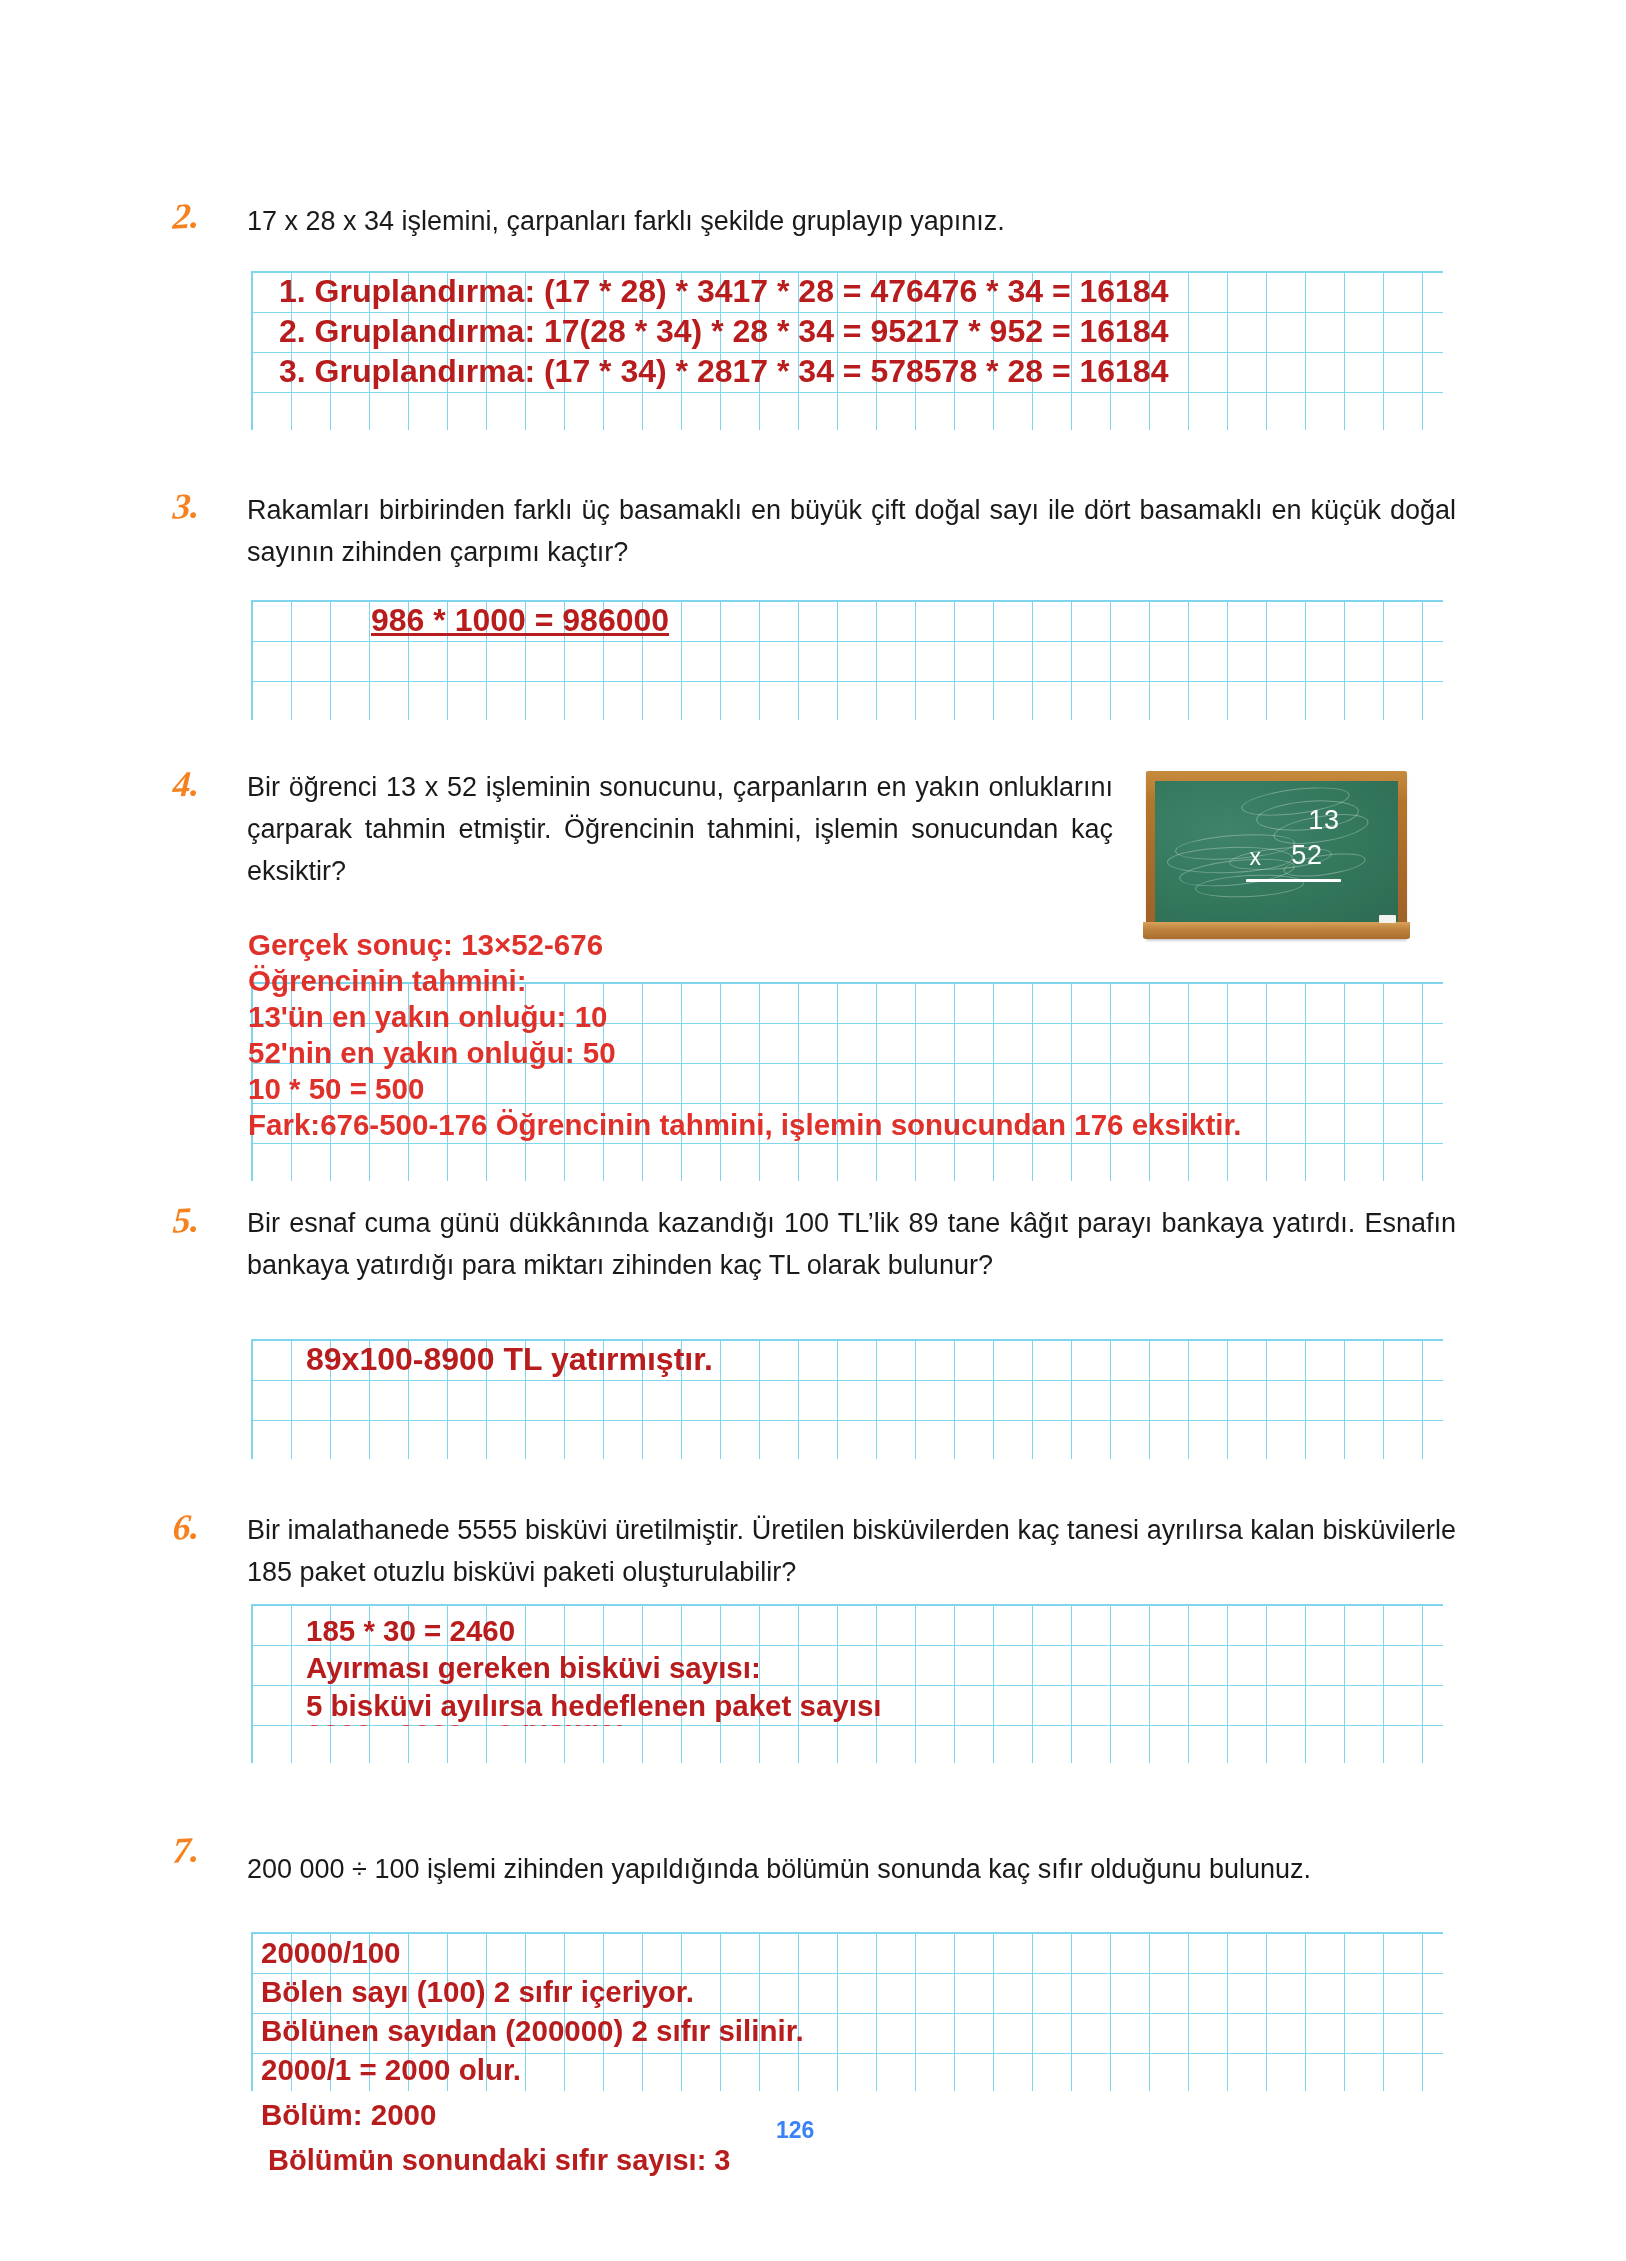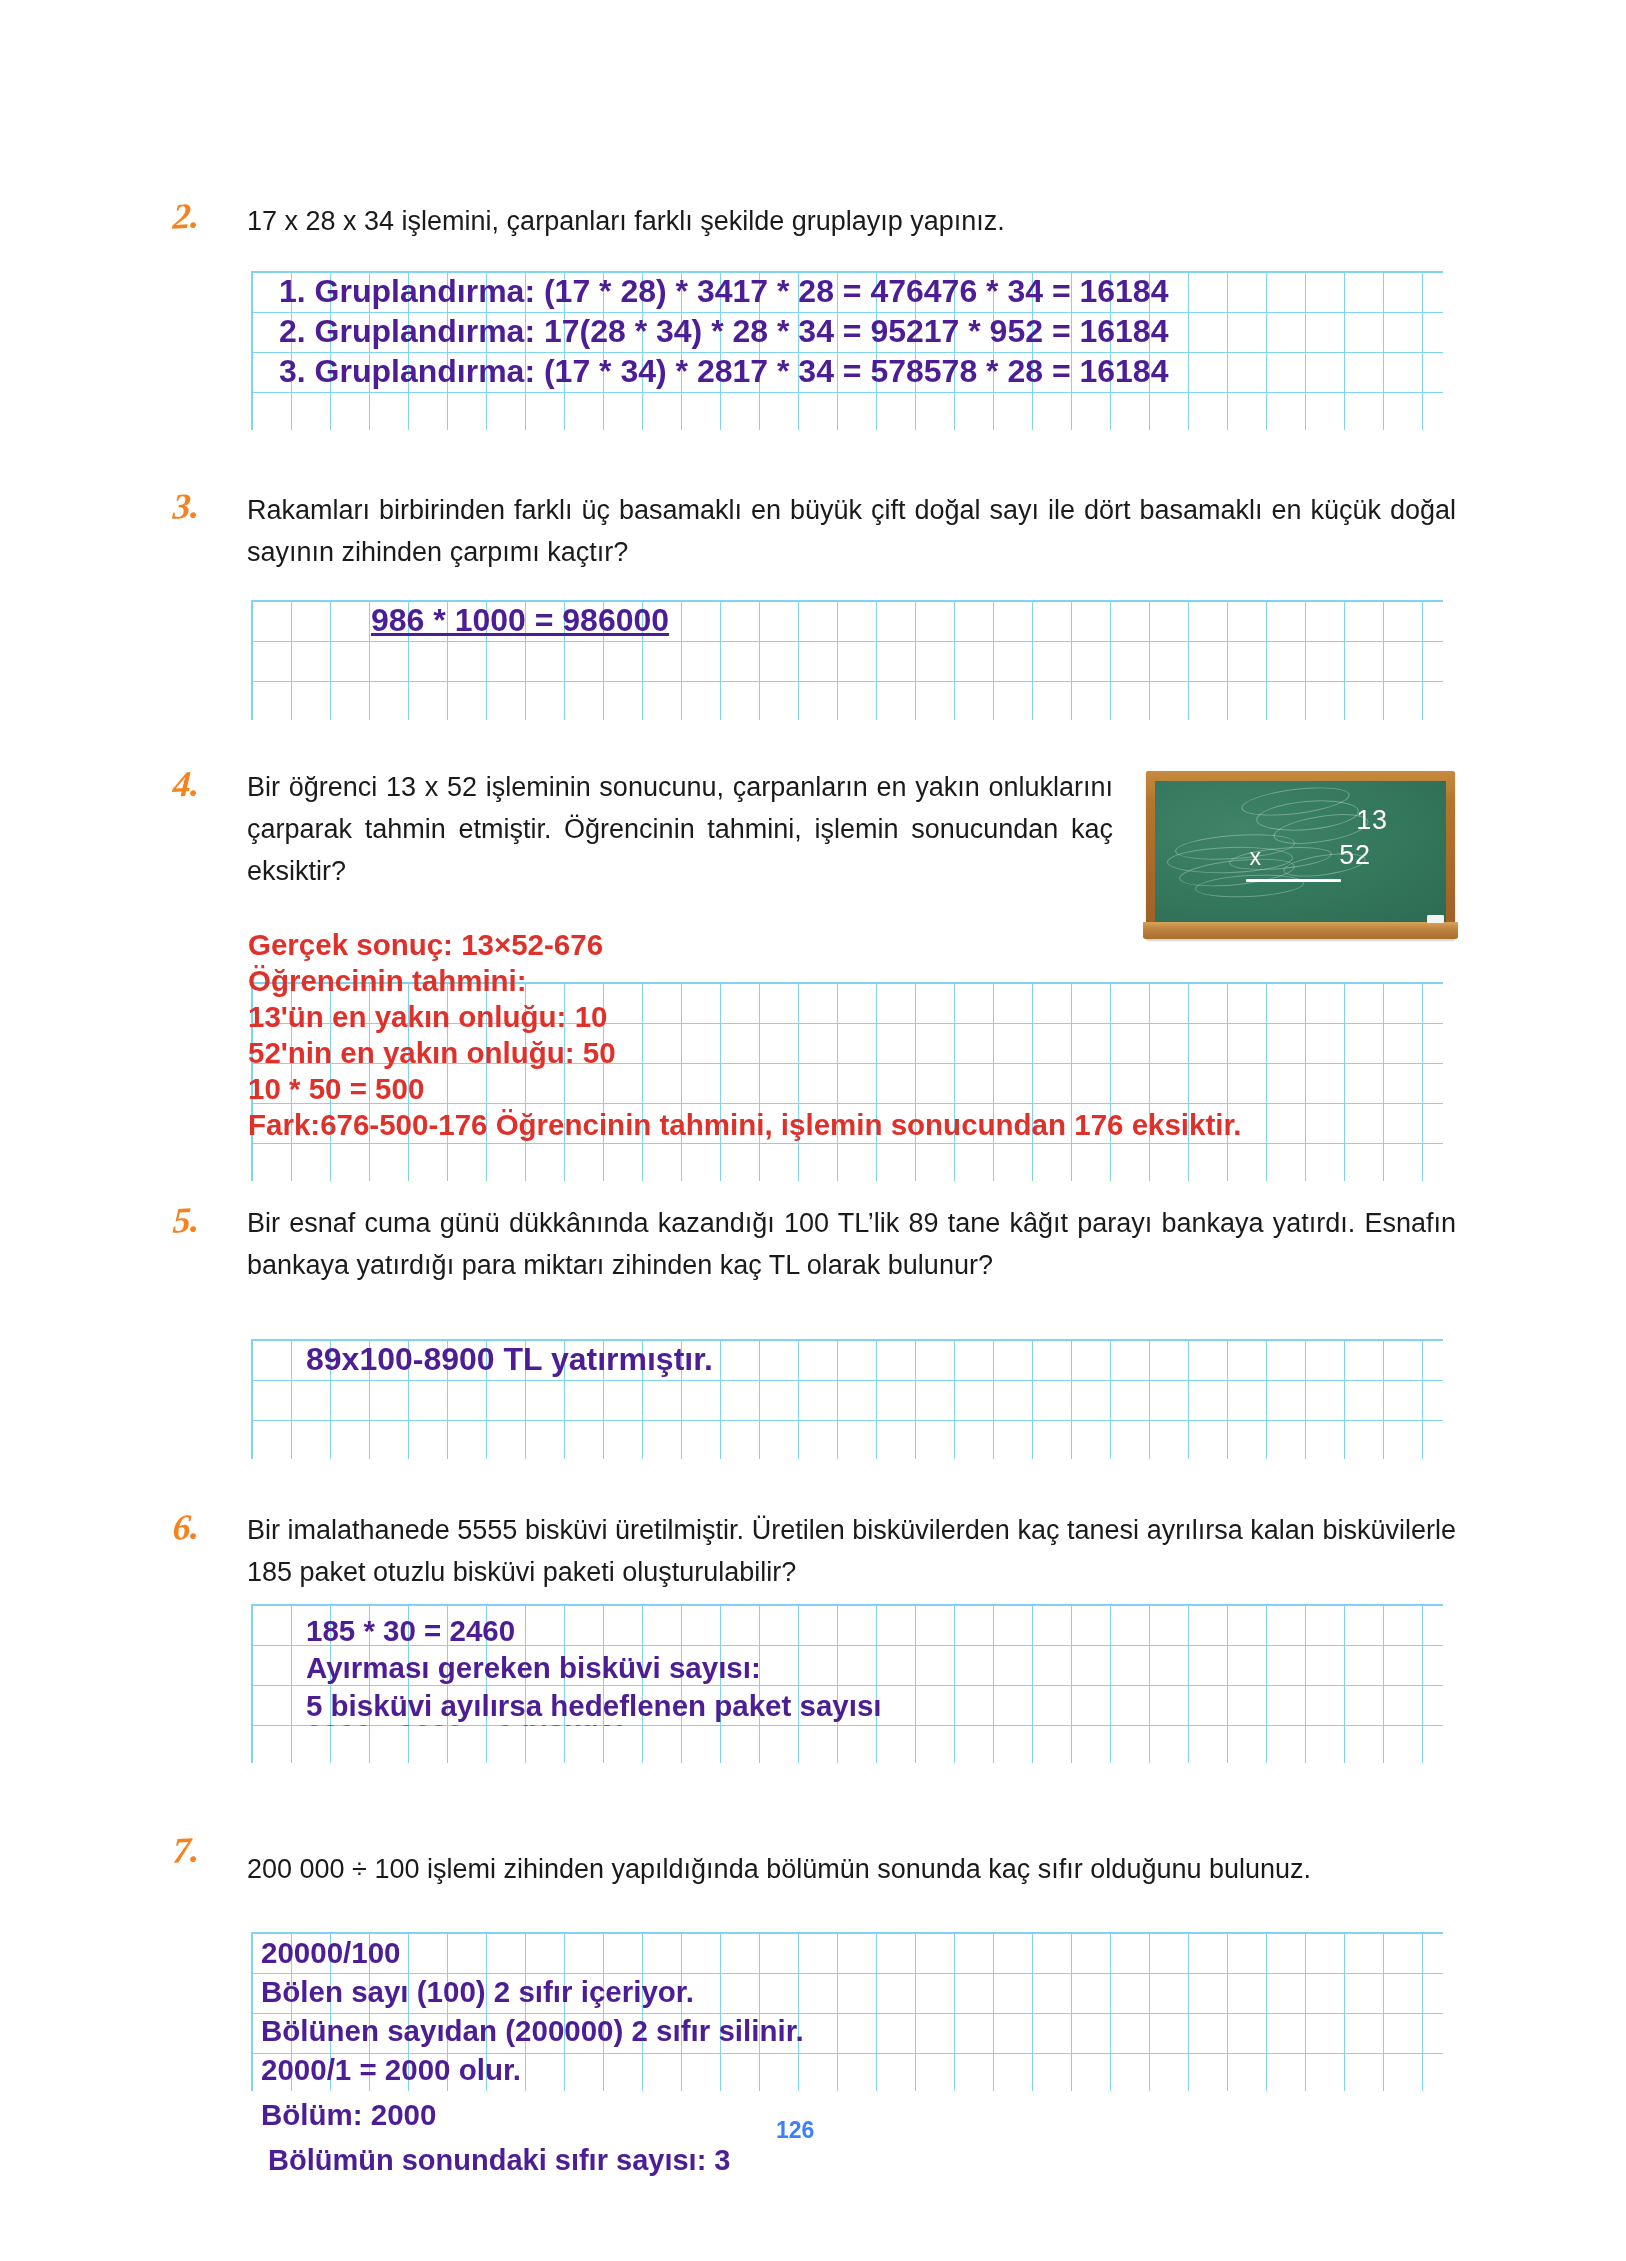--- a/index.html
+++ b/index.html
@@ -44,21 +44,21 @@
     background-size:39px 40px;
     background-position:0 0,0 0;
     border-top:1.1px solid #7fd4ee;
     border-left:1.1px solid #7fd4ee;
     box-sizing:border-box;
   }
 
   
   .ans{
     position:absolute;
-    color:#4c1d95;
+    color:#b91c1c;
     font-weight:bold;
     font-family:"Liberation Sans",sans-serif;
     white-space:nowrap;
     letter-spacing:0px;
   }
   .ans-blk{position:absolute;}
   .ans-blk .ln{
     color:#E0302A;
     font-weight:bold;
     white-space:nowrap;
@@ -149,21 +149,21 @@
 
     <div class="grid" style="left:251px;top:600px;width:1192px;height:120px;"></div>
 
     <div class="ans" style="left:371px;top:600px;font-size:32px;line-height:40px;text-decoration:underline;">986 * 1000 = 986000</div>
   </div>
 
   <div class="q">
     <div class="qnum" style="left:173px;top:766px;">4.</div>
     <div class="qtext" style="left:247px;top:767px;width:866px;">Bir öğrenci 13 x 52 işleminin sonucunu, çarpanların en yakın onluklarını çarparak tahmin etmiştir. Öğrencinin tahmini, işlemin sonucundan kaç eksiktir?</div>
 
-    <div class="board-wrap" style="left:1146px;top:771px;width:261px;height:168px;padding-left:48px;">
+    <div class="board-wrap" style="left:1146px;top:771px;width:261px;height:168px;">
       <div class="board-frame"></div>
       <div class="board-face">
         <span class="smudge" style="left:86px;top:8px;width:107px;height:23px;transform:rotate(-7deg);"></span>
         <span class="smudge" style="left:101px;top:20px;width:101px;height:27px;transform:rotate(-5deg);"></span>
         <span class="smudge" style="left:118px;top:35px;width:94px;height:24px;transform:rotate(-9deg);"></span>
         <span class="smudge" style="left:20px;top:54px;width:118px;height:21.5px;transform:rotate(-4deg);"></span>
         <span class="smudge" style="left:12px;top:66px;width:124px;height:24px;transform:rotate(-2deg);"></span>
         <span class="smudge" style="left:24px;top:79px;width:114px;height:23px;transform:rotate(-6deg);"></span>
         <span class="smudge" style="left:40px;top:94px;width:107px;height:20px;transform:rotate(-3deg);"></span>
         <span class="smudge" style="left:74px;top:67px;width:101px;height:19px;transform:rotate(-5deg);"></span>

